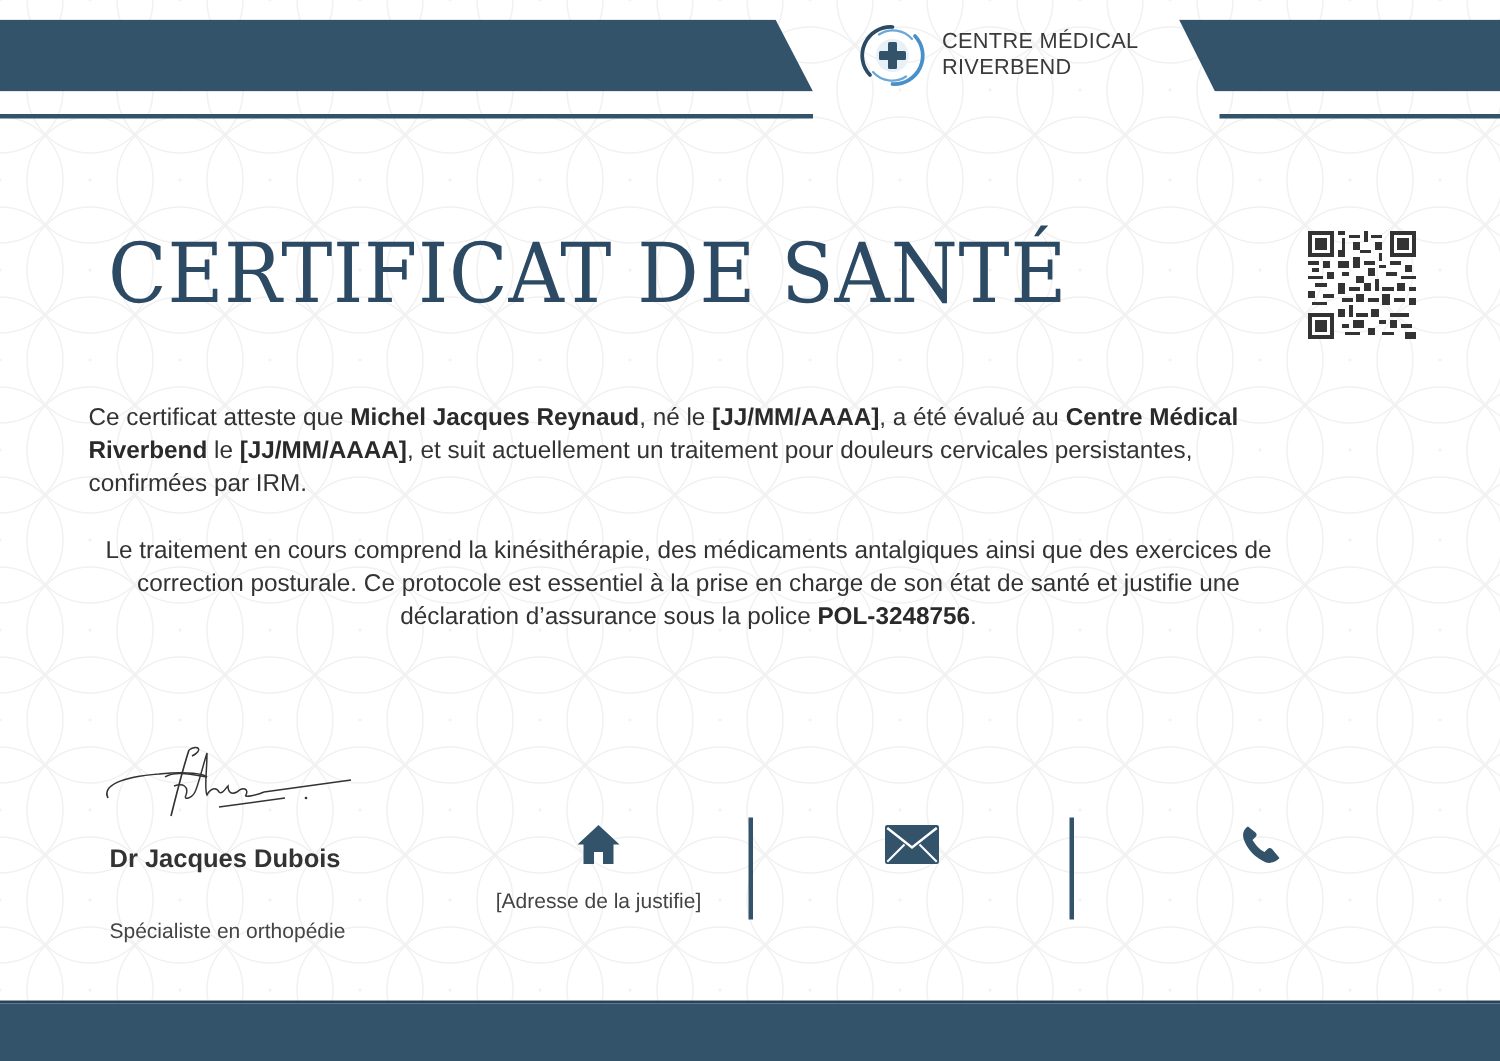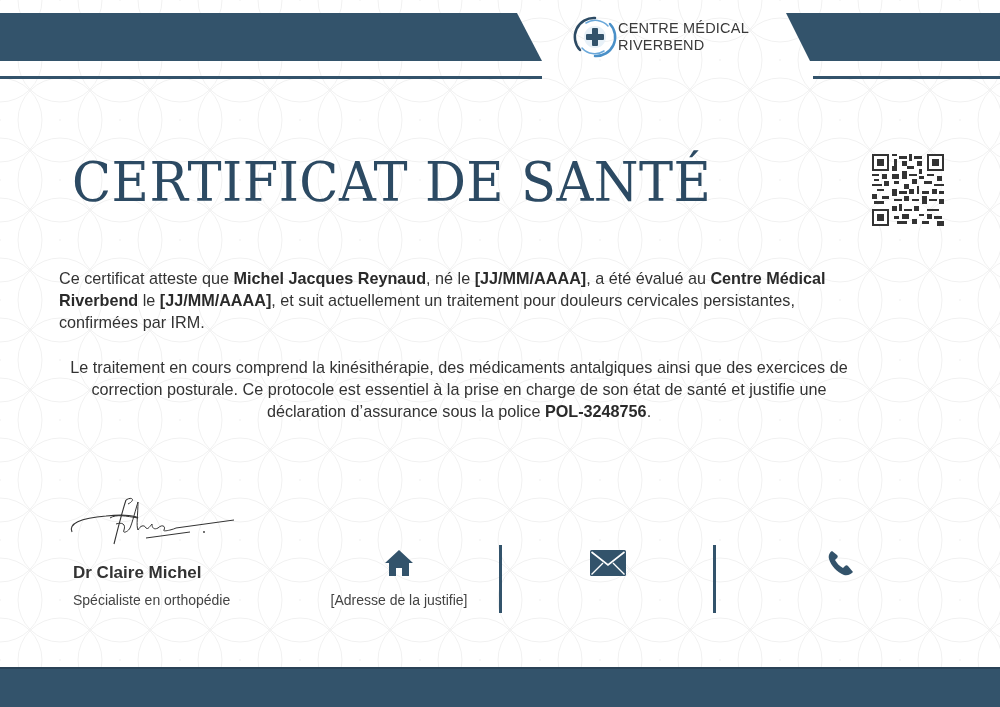--- a/index.html
+++ b/index.html
@@ -3,31 +3,31 @@
 <meta charset="utf-8">
 <style>
   html, body { margin:0; padding:0; }
   body { width:1000px; height:707px; position:relative; overflow:hidden; background:#ffffff; font-family:"Liberation Sans", "DejaVu Sans", sans-serif; color:#333; }
   .bg-pattern { position:absolute; inset:0; z-index:0; }
   .layer { position:absolute; z-index:1; }
   .band-left { left:0; top:13px; width:542px; height:48px; background:#33536b; clip-path:polygon(0 0, 517px 0, 542px 48px, 0 48px); }
   .band-right { left:786px; top:13px; width:214px; height:48px; background:#33536b; clip-path:polygon(0 0, 214px 0, 214px 48px, 24px 48px); }
   .line-left { left:0; top:76px; width:542px; height:3px; background:#33536b; }
   .line-right { left:813px; top:76px; width:187px; height:3px; background:#33536b; }
-  .logo { left:572px; top:14px; display:flex; align-items:center; gap:0; }
+  .logo { left:572px; top:14px; display:flex; align-items:center; gap:10px; }
   .logo-text { font-size:14.5px; line-height:17px; color:#3a3a3a; letter-spacing:0.2px; }
   .title { left:72px; top:150px; font-family:"DejaVu Serif", "Liberation Serif", serif; font-size:55px; color:#2c4a63; letter-spacing:0.5px; font-weight:normal; white-space:nowrap; transform:scaleX(0.93); transform-origin:left top; }
   .qr { left:872px; top:154px; }
   .para { left:59px; width:800px; font-size:16.2px; line-height:22px; color:#333; }
   .para b { color:#2a2a2a; }
   .p1 { top:267px; }
   .p2 { top:356px;text-align:center; }
   .sig { left:66px; top:494px; }
   .doc-name { left:73px; top:563px; font-size:17px; font-weight:bold; color:#333; }
-  .doc-role { left:73px; top:592px; font-size:14px; color:#444; }
+  .doc-role { left:73px; top:612px; font-size:14px; color:#444; }
   .contact { top:548px; width:200px; text-align:center; }
   .contact .ic { height:30px; display:flex; justify-content:center; align-items:center; }
   .contact .txt { margin-top:14px; font-size:14px; color:#444; white-space:nowrap; }
   .c1 { left:299px; }
   .c2 { left:508px; }
   .c3 { left:741px; }
   .sep { top:545px; width:3px; height:68px; background:#33536b; }
   .sep1 { left:499px; }
   .sep2 { left:713px; }
   .footer-line { left:0; top:667px; width:1000px; height:2px; background:#2a4257; }
@@ -151,21 +151,21 @@
   <path d="M6 38 C2 30, 14 24, 40 22 C60 20, 70 22, 72 24" fill="none" stroke="#333" stroke-width="1.1"></path>
   <path d="M72 24 C60 22, 50 20, 44 24" fill="none" stroke="#333" stroke-width="1"></path>
   <path d="M60 6 C56 18, 52 34, 48 50" fill="none" stroke="#333" stroke-width="1.1"></path>
   <path d="M60 6 C66 2, 70 6, 62 10" fill="none" stroke="#333" stroke-width="1"></path>
   <path d="M50 30 C56 28, 60 30, 58 36 C56 40, 62 38, 64 34 C66 30, 70 14, 72 8 C72 20, 70 32, 72 36 C74 32, 78 30, 80 34 C82 36, 84 32, 86 30 C86 34, 88 36, 92 34 C96 30, 100 32, 98 36 C96 38, 106 36, 110 34" fill="none" stroke="#333" stroke-width="1"></path>
   <path d="M110 34 L168 26" fill="none" stroke="#333" stroke-width="1"></path>
   <path d="M80 44 L124 38" fill="none" stroke="#333" stroke-width="1"></path>
   <circle cx="138" cy="38" r="0.9" fill="#333"></circle>
 </svg>
 
-<div class="layer doc-name">Dr Claire Michel</div>
+<div class="layer doc-name">Dr Jacques Dubois</div>
 <div class="layer doc-role">Spécialiste en orthopédie</div>
 
 <div class="layer contact c1">
   <div class="ic">
     <svg width="30" height="28" viewBox="0 0 30 28">
       <path d="M15 1 L29 14 L25 14 L25 27 L18 27 L18 19 L12 19 L12 27 L5 27 L5 14 L1 14 Z" fill="#33536b"></path>
     </svg>
   </div>
   <div class="txt">[Adresse de la justifie]</div>
 </div>

